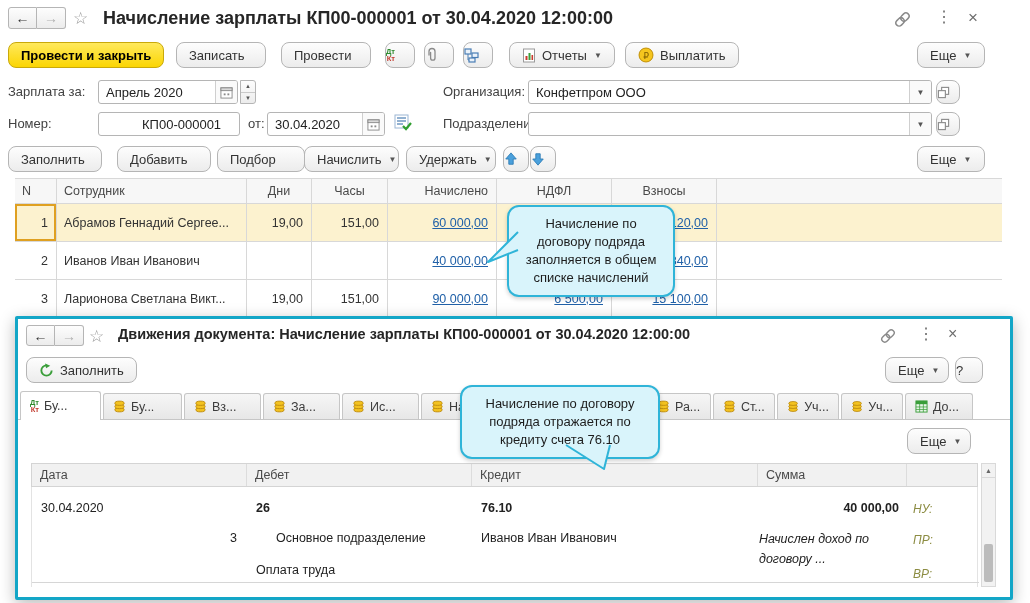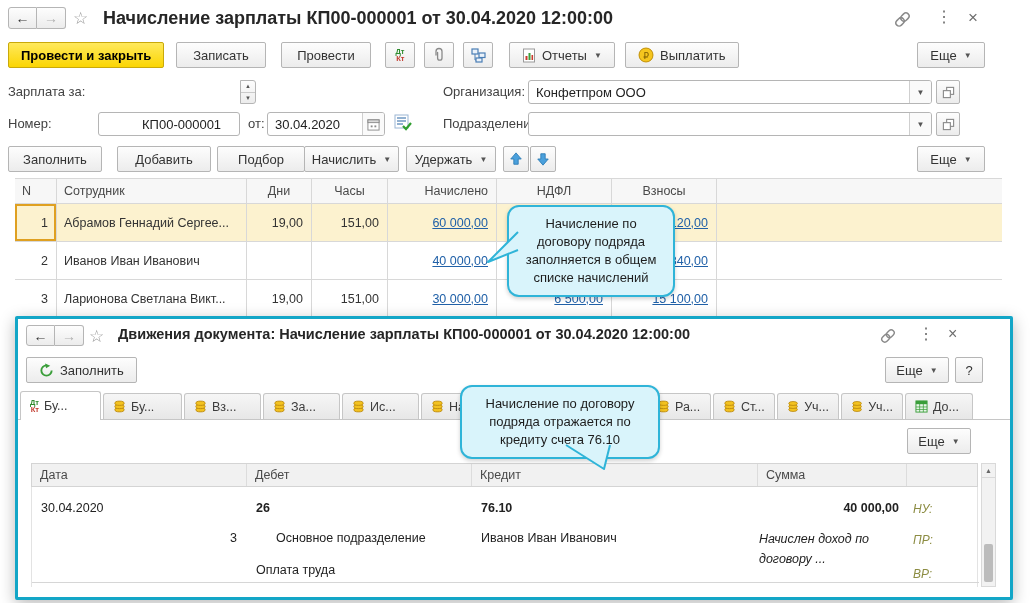--- a/index.html
+++ b/index.html
@@ -7,24 +7,24 @@
   #screen {
     position:relative; width:1030px; height:603px; background:#fff;
     font-family:"Liberation Sans", sans-serif; color:#333; overflow:hidden;
   }
   .abs { position:absolute; }
   .lbl { font-size:13px; color:#424242; white-space:nowrap; }
   .ttl { font-size:18px; font-weight:bold; color:#262626; white-space:nowrap; }
 
   
   .btn {
-    display:inline-flex; align-items:center; justify-content:center;
+    display:inline-flex; align-items:center; 
     height:26px; padding:0 12px; font-size:13px; color:#333;
     background:linear-gradient(#fdfdfd,#ececec); border:1px solid #b5b5b5;
-    border-radius:2px; white-space:nowrap; cursor:default;
+    border-radius:8px; white-space:nowrap; cursor:default;
   }
   .btn .drop { font-size:8px; color:#555; margin-left:7px; }
   .ybtn {
     background:linear-gradient(#ffe95c,#fbd503); border-color:#c9a90a;
     font-weight:bold; color:#000;
   }
   .sqbtn { width:30px; padding:0; }
   .navgrp { display:flex; }
   .navbtn {
     width:29px; height:22px; display:flex; align-items:center; justify-content:center;
@@ -176,20 +176,31 @@
         <text x="8" y="11.5" font-size="9" text-anchor="middle" fill="#7a5a00" font-family="DejaVu Sans, sans-serif">₽</text>
       </svg>
     <span>Выплатить</span>
   </div>
   <div class="abs btn" style="left:917px;top:42px;width:68px;">
     <span>Еще</span>
       <span class="drop">▼</span>
   </div>
 
   <div class="abs lbl" style="left:8px;top:84px;">Зарплата за:</div>
+  <div class="abs inp" style="left:98px;top:80px;width:140px;">
+    <span class="val">Апрель 2020</span>
+    <span class="endbox">
+        <svg width="13" height="13" viewBox="0 0 14 14">
+          <rect x="1" y="2" width="12" height="11" fill="#fff" stroke="#8a8a8a"></rect>
+          <rect x="1" y="2" width="12" height="3" fill="#d9d9d9" stroke="#8a8a8a"></rect>
+          <rect x="4" y="8" width="2" height="2" fill="#8a8a8a"></rect>
+          <rect x="8" y="8" width="2" height="2" fill="#8a8a8a"></rect>
+        </svg>
+      </span>
+  </div>
   <div class="abs spin" style="left:240px;top:80px;">
       <div>▲</div>
       <div>▼</div>
     </div>
 
   <div class="abs lbl" style="left:443px;top:84px;">Организация:</div>
   <div class="abs inp" style="left:528px;top:80px;width:404px;">
     <span class="val">Конфетпром ООО</span>
     <span class="endbox combo-arrow">▼</span>
   </div>
@@ -316,21 +327,21 @@
         </div>
       <div class="t1c" style="flex:1;border-right:none;"></div>
     </div>
 
     <div class="t1row" style="height:38px;">
       <div class="t1c r" style="width:42px;">3</div>
       <div class="t1c l" style="width:190px;">Ларионова Светлана Викт...</div>
       <div class="t1c r" style="width:65px;">19,00</div>
       <div class="t1c r" style="width:76px;">151,00</div>
       <div class="t1c r" style="width:109px;">
-          <span class="lnk">30 000,00</span>
+          <span class="lnk">90 000,00</span>
         </div>
       <div class="t1c r" style="width:115px;">
           <span class="lnk">6 500,00</span>
         </div>
       <div class="t1c r" style="width:105px;">
           <span class="lnk">15 100,00</span>
         </div>
       <div class="t1c" style="flex:1;border-right:none;"></div>
     </div>
   </div>

